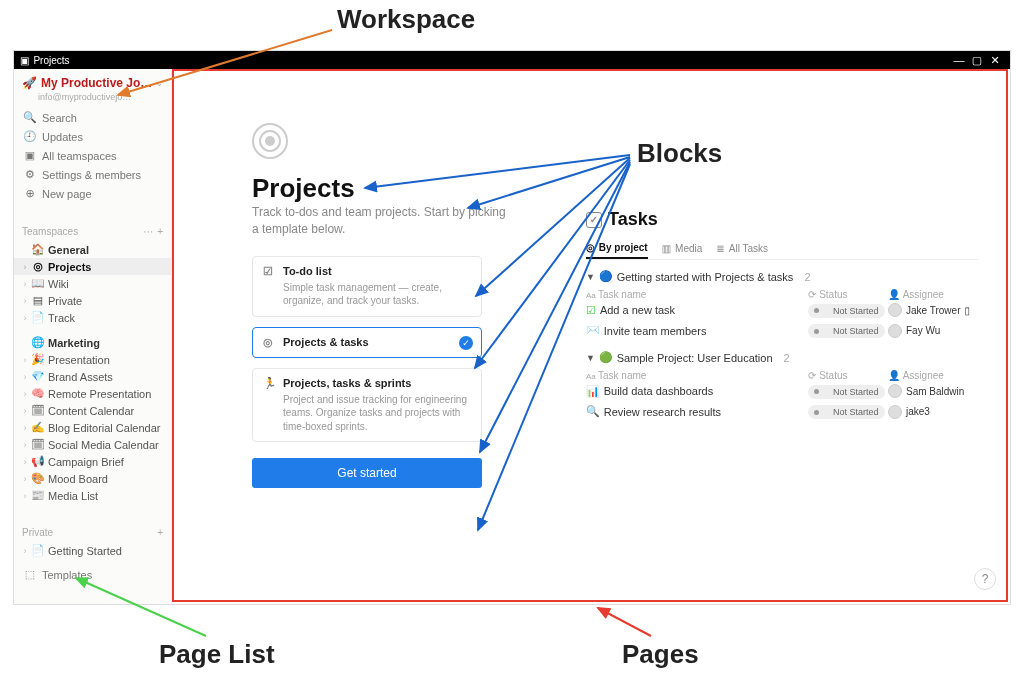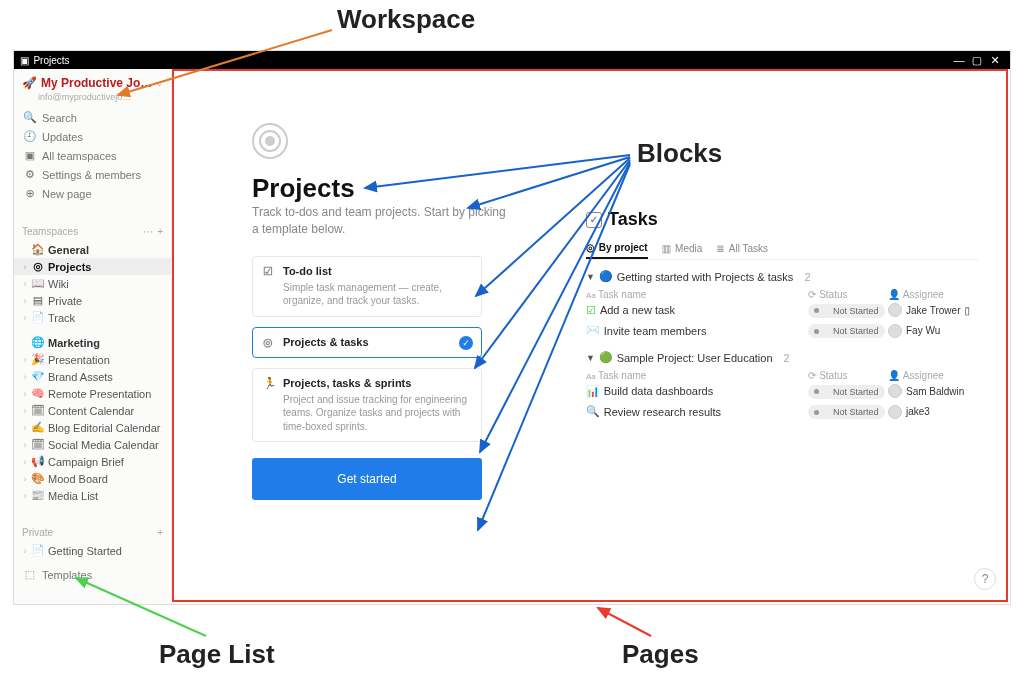--- a/index.html
+++ b/index.html
@@ -32,21 +32,21 @@
 .bullseye .r3{width:10px;height:10px;border-radius:50%;background:#ccc}
 .page-title{font-size:26px;font-weight:700;color:#111}
 .page-sub{font-size:12px;color:#888;max-width:260px;line-height:1.4}
 .tpl-list{margin-top:18px;width:230px}
 .tpl{border:1px solid #e6e6e6;border-radius:4px;padding:8px 10px;margin-bottom:10px;background:#fff;position:relative;cursor:pointer}
 .tpl.active{border-color:#1f7ce8}
 .tpl .check{position:absolute;right:8px;top:8px;width:14px;height:14px;border-radius:50%;background:#1f7ce8;color:#fff;font-size:9px;display:flex;align-items:center;justify-content:center}
 .tpl-title{font-size:11px;font-weight:600;color:#222;display:flex;align-items:center}
 .tpl-title .tico{width:16px;font-size:11px;color:#888;margin-right:4px}
 .tpl-desc{font-size:10px;color:#999;margin-top:3px;line-height:1.35;padding-left:20px}
-.get-started{width:230px;background:#1f7ce8;color:#fff;border:none;border-radius:3px;padding:14px;font-size:12px;font-weight:500;cursor:pointer;margin-top:6px}
+.get-started{width:230px;background:#1f7ce8;color:#fff;border:none;border-radius:3px;padding:8px;font-size:12px;font-weight:500;cursor:pointer;margin-top:6px}
 .tasks-panel{position:absolute;left:400px;top:130px;width:420px;background:#fff;padding:10px 14px}
 .tasks-title{font-size:18px;font-weight:700;color:#111;display:flex;align-items:center}
 .tasks-title .tcb{width:16px;height:16px;border:1.5px solid #888;border-radius:3px;margin-right:6px;display:flex;align-items:center;justify-content:center;color:#888;font-size:10px}
 .tasks-tabs{display:flex;gap:14px;margin-top:8px;border-bottom:1px solid #eee;font-size:10px;color:#888}
 .tasks-tab{padding:4px 0;cursor:pointer;display:flex;align-items:center;gap:4px}
 .tasks-tab.active{color:#111;border-bottom:2px solid #111;font-weight:600}
 .task-group{margin-top:10px}
 .group-hdr{font-size:11px;color:#333;display:flex;align-items:center;gap:4px}
 .group-hdr .toggle{color:#555;font-size:9px}
 .group-hdr .count{color:#aaa}

